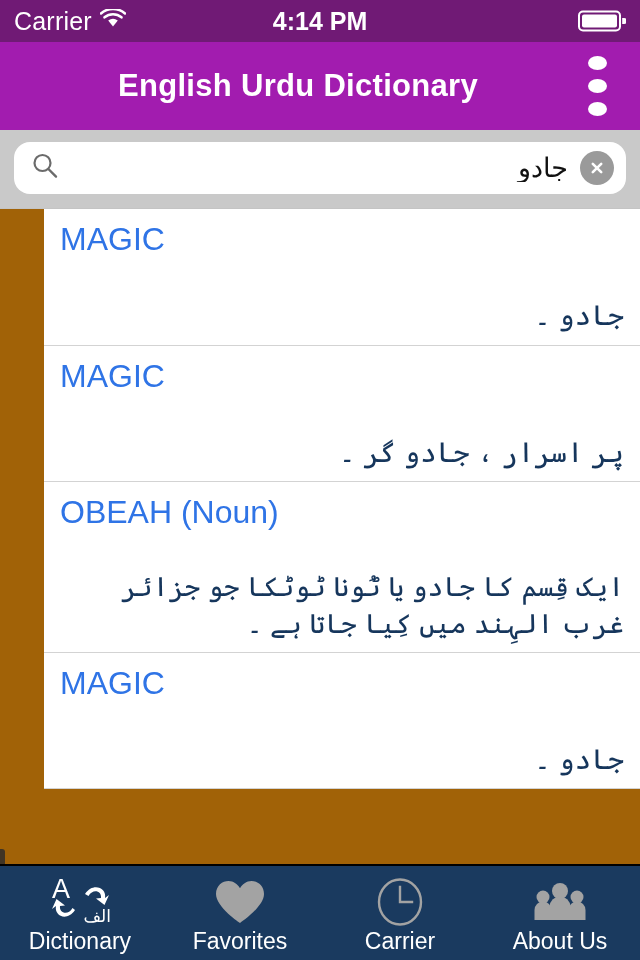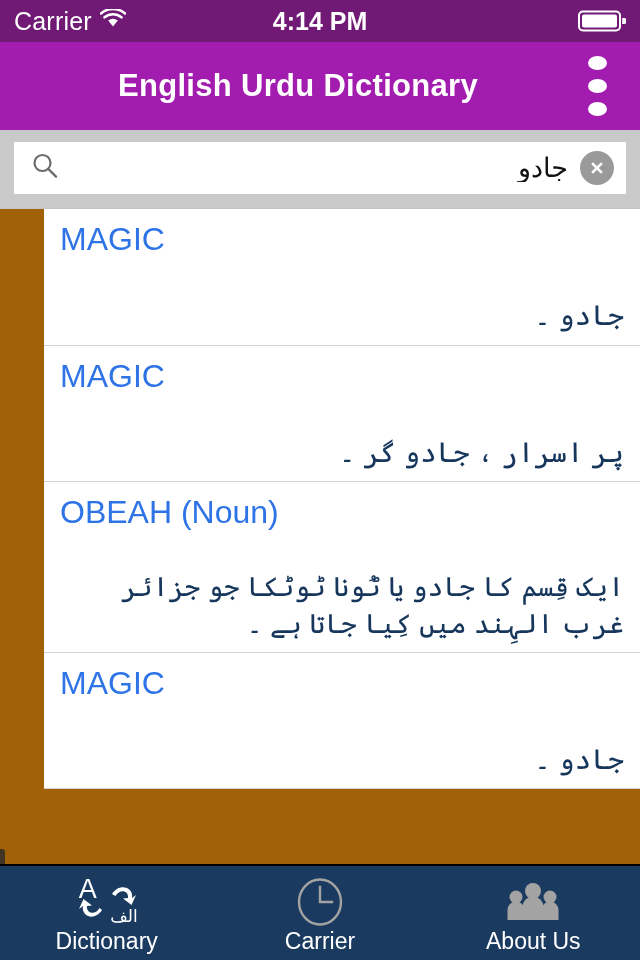--- a/index.html
+++ b/index.html
@@ -71,21 +71,21 @@
 
   
   .searchwrap {
     background:#c9c9c9;
     padding:12px 14px 14px 14px;
     flex:none;
   }
   .searchbar {
     height:52px;
     background:#ffffff;
-    border-radius:0;
+    border-radius:16px;
     display:flex; align-items:center;
     padding:0 12px 0 16px;
     position:relative;
   }
   .search-ico { flex:none; margin-right:10px; }
   .search-value {
     flex:1;
     font-size:27px;
     color:#111111;
     direction:rtl;
@@ -269,20 +269,28 @@
           <span class="lAlef">الف</span>
           <svg width="62" height="48" viewBox="0 0 62 48" style="position:absolute;left:0;top:0;">
             <path d="M36 16 C44 4, 58 10, 56 20 L60 17 L55.5 27 L47 20.5 L52 20 C53 13, 44 10, 39.5 18 Z" fill="#ffffff"></path>
             <path d="M26 32 C18 44, 5 38, 7 28 L3 31 L7.5 21 L16 27.5 L11 28 C10 35, 19 38, 23.5 30 Z" fill="#ffffff"></path>
           </svg>
         </div>
       </div>
       <div class="tab-label">Dictionary</div>
     </div>
 
+    <div class="tab">
+      <div class="tab-ico">
+        <svg width="54" height="48" viewBox="0 0 54 48">
+          <path d="M27 45 C27 45 3 29 3 16 C3 7.5 9.5 3 15.5 3 C20.6 3 24.8 6.3 27 10.2 C29.2 6.3 33.4 3 38.5 3 C44.5 3 51 7.5 51 16 C51 29 27 45 27 45 Z" fill="#a3a3a3"></path>
+        </svg>
+      </div>
+      <div class="tab-label">Favorites</div>
+    </div>
 
     <div class="tab">
       <div class="tab-ico">
         <svg width="50" height="50" viewBox="0 0 50 50">
           <ellipse cx="25" cy="25" rx="21" ry="22.5" fill="none" stroke="#a3a3a3" stroke-width="2.4"></ellipse>
           <path d="M25 10 L25 25 L37 25" fill="none" stroke="#a3a3a3" stroke-width="2.4" stroke-linecap="square"></path>
         </svg>
       </div>
       <div class="tab-label">Carrier</div>
     </div>

